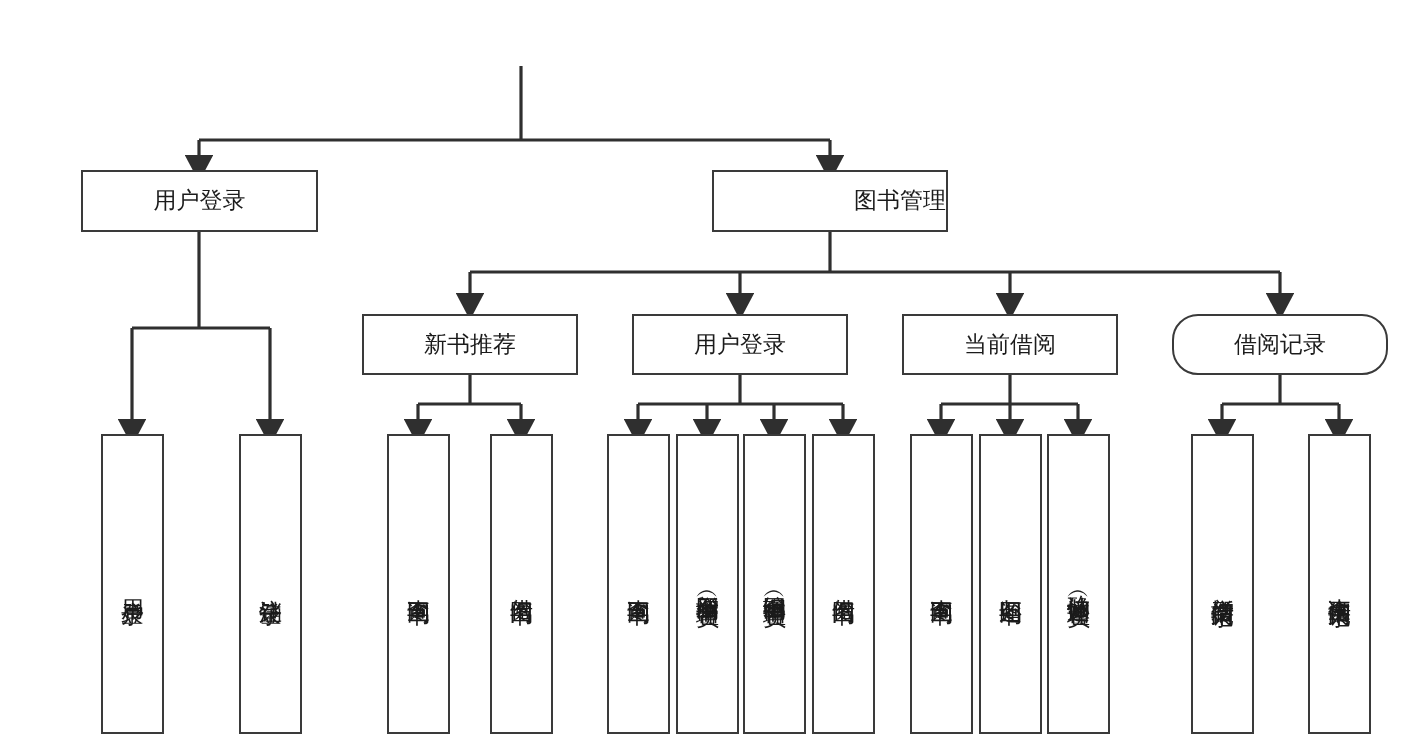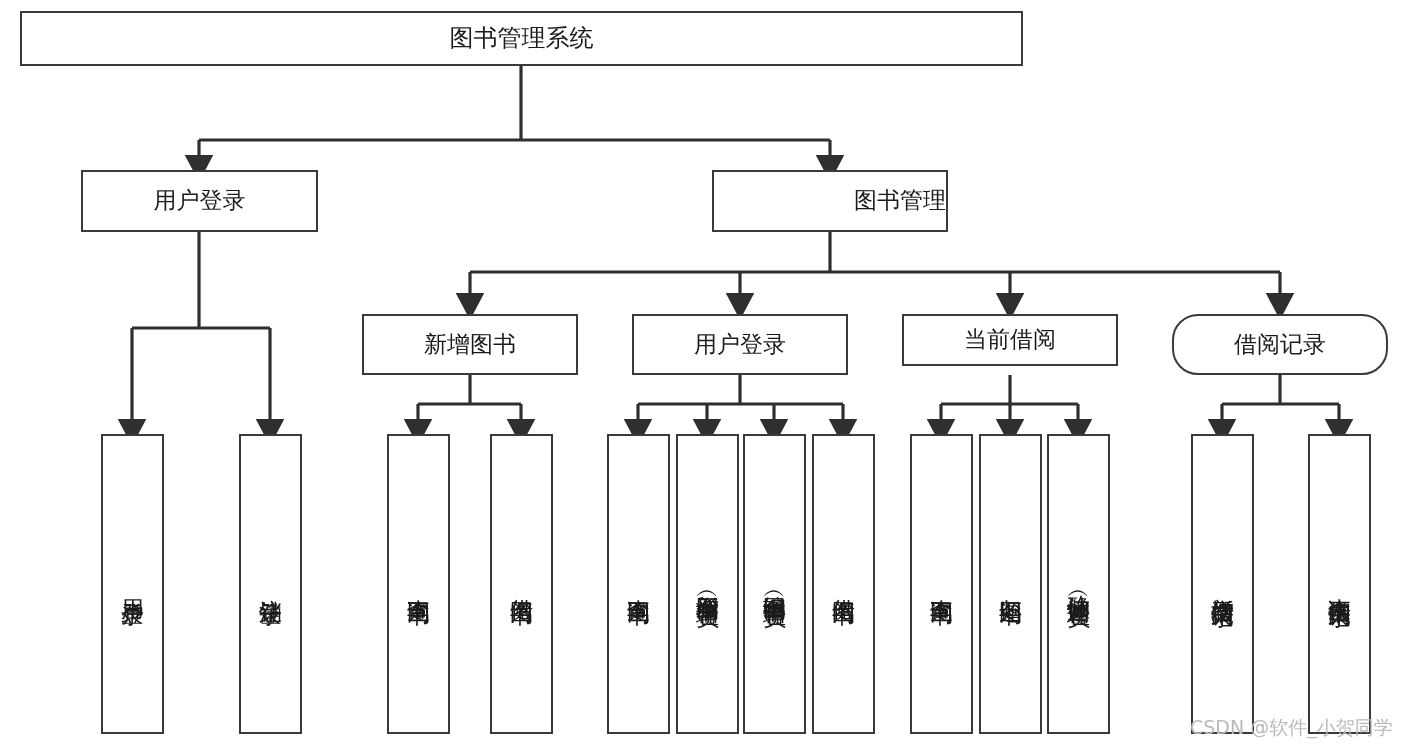--- a/index.html
+++ b/index.html
@@ -114,38 +114,35 @@
       <path d="M1078,404 L1078,422" marker-end="url(#arrow)"></path>
 
       <path d="M1280,375 L1280,404"></path>
       <path d="M1222,404 L1339,404"></path>
       <path d="M1222,404 L1222,422" marker-end="url(#arrow)"></path>
       <path d="M1339,404 L1339,422" marker-end="url(#arrow)"></path>
 
     </g>
   </svg>
 
-  <div class="node horizontal" id="root-node" style="left:20px; top:11px; width:1003px; height:55px;">
-    <span class="label">图书管理系统</span>
-  </div>
 
   <div class="node horizontal" style="left:81px; top:170px; width:237px; height:62px;">
     <span class="label">用户登录</span>
   </div>
   <div class="node horizontal" style="left:712px; top:170px; width:236px; height:62px;justify-content:flex-end;">
     <span class="label">图书管理</span>
   </div>
 
   <div class="node horizontal" style="left:362px; top:314px; width:216px; height:61px;">
-    <span class="label">新增图书</span>
+    <span class="label">新书推荐</span>
   </div>
   <div class="node horizontal" style="left:632px; top:314px; width:216px; height:61px;">
     <span class="label">用户登录</span>
   </div>
-  <div class="node horizontal" style="left:902px; top:314px; width:216px; height:52px;">
+  <div class="node horizontal" style="left:902px; top:314px; width:216px; height:61px;">
     <span class="label">当前借阅</span>
   </div>
   <div class="node horizontal" style="left:1172px; top:314px; width:216px; height:61px;border-radius:26px;">
     <span class="label">借阅记录</span>
   </div>
 
   <div class="node vertical" style="left:101px; top:434px; width:63px; height:300px;">
     <span class="label">用户登录</span>
   </div>
   <div class="node vertical" style="left:239px; top:434px; width:63px; height:300px;">
@@ -182,15 +179,14 @@
     <span class="label">确认归还（管理员）</span>
   </div>
 
   <div class="node vertical" style="left:1191px; top:434px; width:63px; height:300px;">
     <span class="label">新增借阅记录</span>
   </div>
   <div class="node vertical" style="left:1308px; top:434px; width:63px; height:300px;">
     <span class="label">查询借阅记录</span>
   </div>
 
-  <div class="watermark" style="left:1190px; top:715px;">CSDN @软件_小贺同学</div>
 
 </div>
 
 </body></html>

